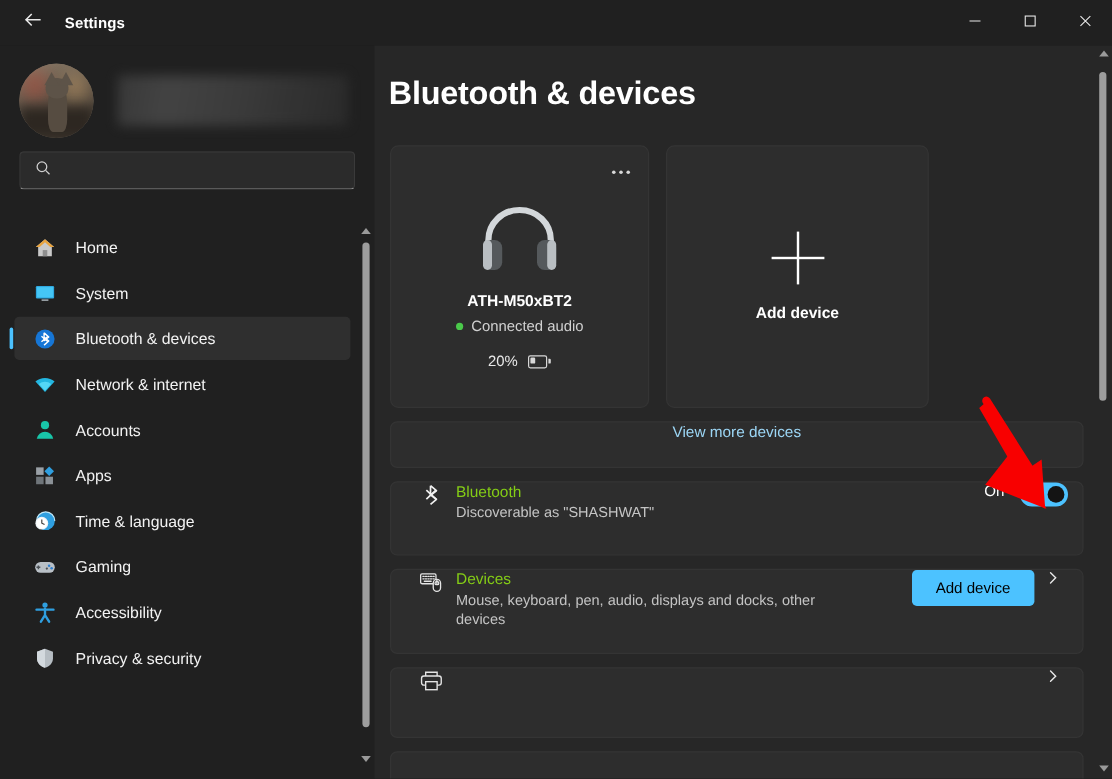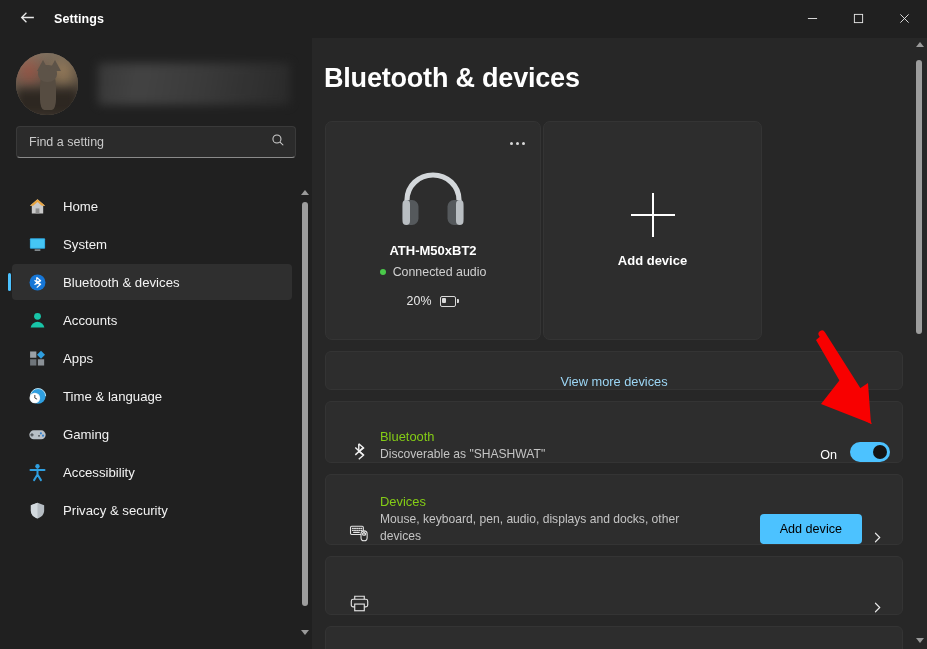--- a/index.html
+++ b/index.html
@@ -92,21 +92,21 @@
   .sb-down { bottom: 6px; border-left:4px solid transparent; border-right:4px solid transparent; border-top:5px solid #9a9a9a;}
   .sb-thumb { position: absolute; left: 4px; width: 6px; background: #9d9d9d; border-radius: 3px; }
 
   
   .main {
     position: absolute; left: 312px; top: 38px; width: 615px; height: 611px;
     background: #272727; overflow: hidden;
   }
   .page-title { font-size: 27px; font-weight: bold; color: #ffffff; padding: 25px 0 0 12px; letter-spacing: -.2px;}
 
-  .cards-row { display: flex; gap: 2px; padding: 27px 24px 0 13px; }
+  .cards-row { display: flex; gap: 14px; padding: 27px 24px 0 13px; }
   .device-card {
     position: relative; width: 216px; height: 219px;
     background: #2d2d2d; border: 1px solid #343434; border-radius: 7px;
     display: flex; flex-direction: column; align-items: center;
   }
   .dots {
     position: absolute; right: 10px; top: 10px; width: 26px; height: 22px;
     display: flex; align-items: center; justify-content: center; gap: 3px;
     border-radius: 4px; cursor: pointer;
   }
@@ -127,21 +127,21 @@
     align-items: center; justify-content: center; cursor: pointer;
   }
   .plus { width: 44px; height: 44px; position: relative; margin-bottom: 16px; }
   .plus::before, .plus::after { content:""; position:absolute; background:#ffffff; }
   .plus::before { left:21px; top:0; width:2.4px; height:44px; }
   .plus::after  { top:21px; left:0; height:2.4px; width:44px; }
   .add-label { font-size: 13px; font-weight: bold; color: #ffffff; }
 
   .rowcard {
     margin: 11px 24px 0 13px; background: #2d2d2d; border: 1px solid #343434;
-    border-radius: 6px; display: flex; align-items: flex-end; cursor: pointer;
+    border-radius: 6px; display: flex; align-items: flex-start; cursor: pointer;
   }
   .viewmore { height: 39px; justify-content: center; }
   .viewmore span { font-size: 12.8px; color: #9cd6f5; }
 
   .bt-row { height: 62px; padding: 0 12px 0 14px; }
   .row-ico { width: 38px; flex: 0 0 38px; display: flex; align-items: center; justify-content: center; }
   .row-ico svg { width: 21px; height: 21px; }
   .row-texts { flex: 1; padding-left: 2px; }
   .row-title { font-size: 12.9px; color: #84cc16; }
   .row-sub { font-size: 12.1px; color: #c4c4c4; margin-top: 2px; line-height: 1.35; }
@@ -226,21 +226,20 @@
           <div class="cat-body"></div>
           <div class="cat-head"></div>
         <div class="ear-l"></div>
           <div class="ear-r"></div>
       </div>
       <div class="name-redacted"></div>
     </div>
 
     <div class="search-wrap">
       <div class="search-box">
-        <input type="text" placeholder="Find a setting" style="">
         <span>
           <svg viewBox="0 0 16 16" fill="none" stroke="#d0d0d0" stroke-width="1.2">
             <circle cx="6.8" cy="6.8" r="4.6"></circle>
               <path d="M10.3 10.3 L14 14"></path>
           </svg>
         </span>
       </div>
     </div>
 
     <div class="navlist">
@@ -271,20 +270,29 @@
         <span class="nav-icon">
           <svg viewBox="0 0 20 20">
             <circle cx="10" cy="10" r="8.4" fill="#1676d6"></circle>
             <path d="M9.2 4.6 L13.3 8.2 L9.2 11.4 L9.2 4.6 M9.2 15.4 L13.3 11.8 L9.2 8.6" fill="none" stroke="#ffffff" stroke-width="1.25" stroke-linejoin="round"></path>
             <path d="M6.9 7.6 L12.6 12.4 M6.9 12.4 L12.6 7.6" stroke="#ffffff" stroke-width="1.25"></path>
           </svg>
         </span>
         <span class="nav-label">Bluetooth &amp; devices</span>
       </div>
 
+      <div class="nav-item">
+        <span class="nav-icon">
+          <svg viewBox="0 0 20 20">
+            <path d="M1.6 7.2 A13 13 0 0 1 18.4 7.2 L10 16.4 Z" fill="#23b6e0"></path>
+            <path d="M4.6 9.4 A9 9 0 0 1 15.4 9.4 L10 15.4 Z" fill="#54d6f5"></path>
+          </svg>
+        </span>
+        <span class="nav-label">Network &amp; internet</span>
+      </div>
 
 
       <div class="nav-item">
         <span class="nav-icon">
           <svg viewBox="0 0 20 20">
             <circle cx="10" cy="5.6" r="3.6" fill="#18c5a8"></circle>
             <path d="M2.8 17.4 A7.3 7.3 0 0 1 17.2 17.4 Z" fill="#18c5a8"></path>
           </svg>
         </span>
         <span class="nav-label">Accounts</span>

